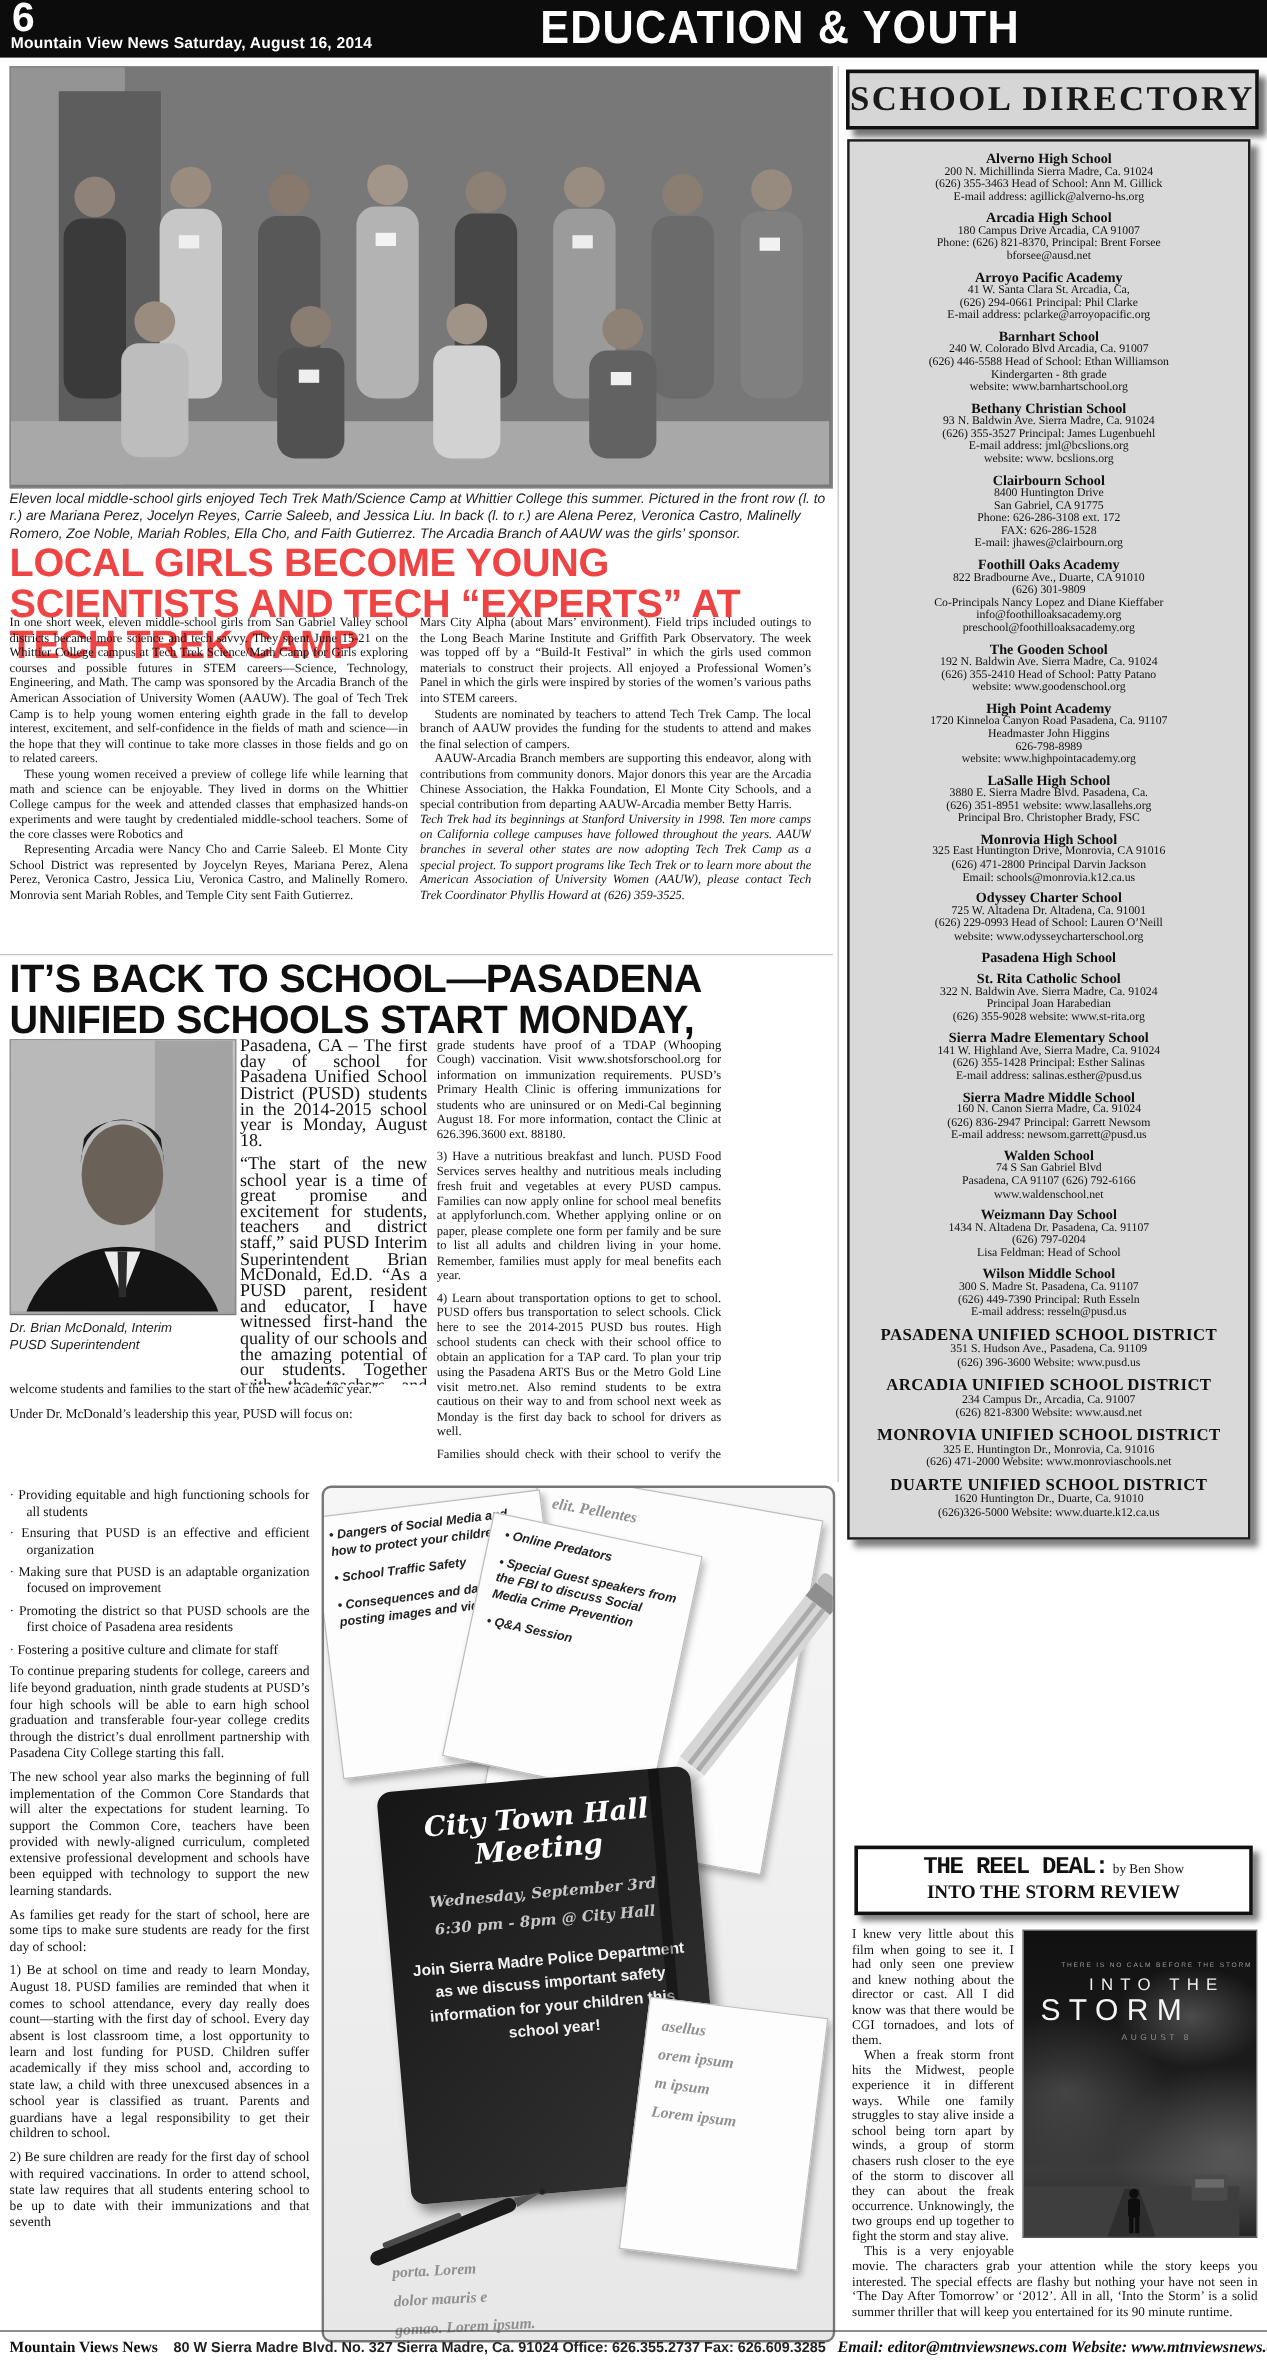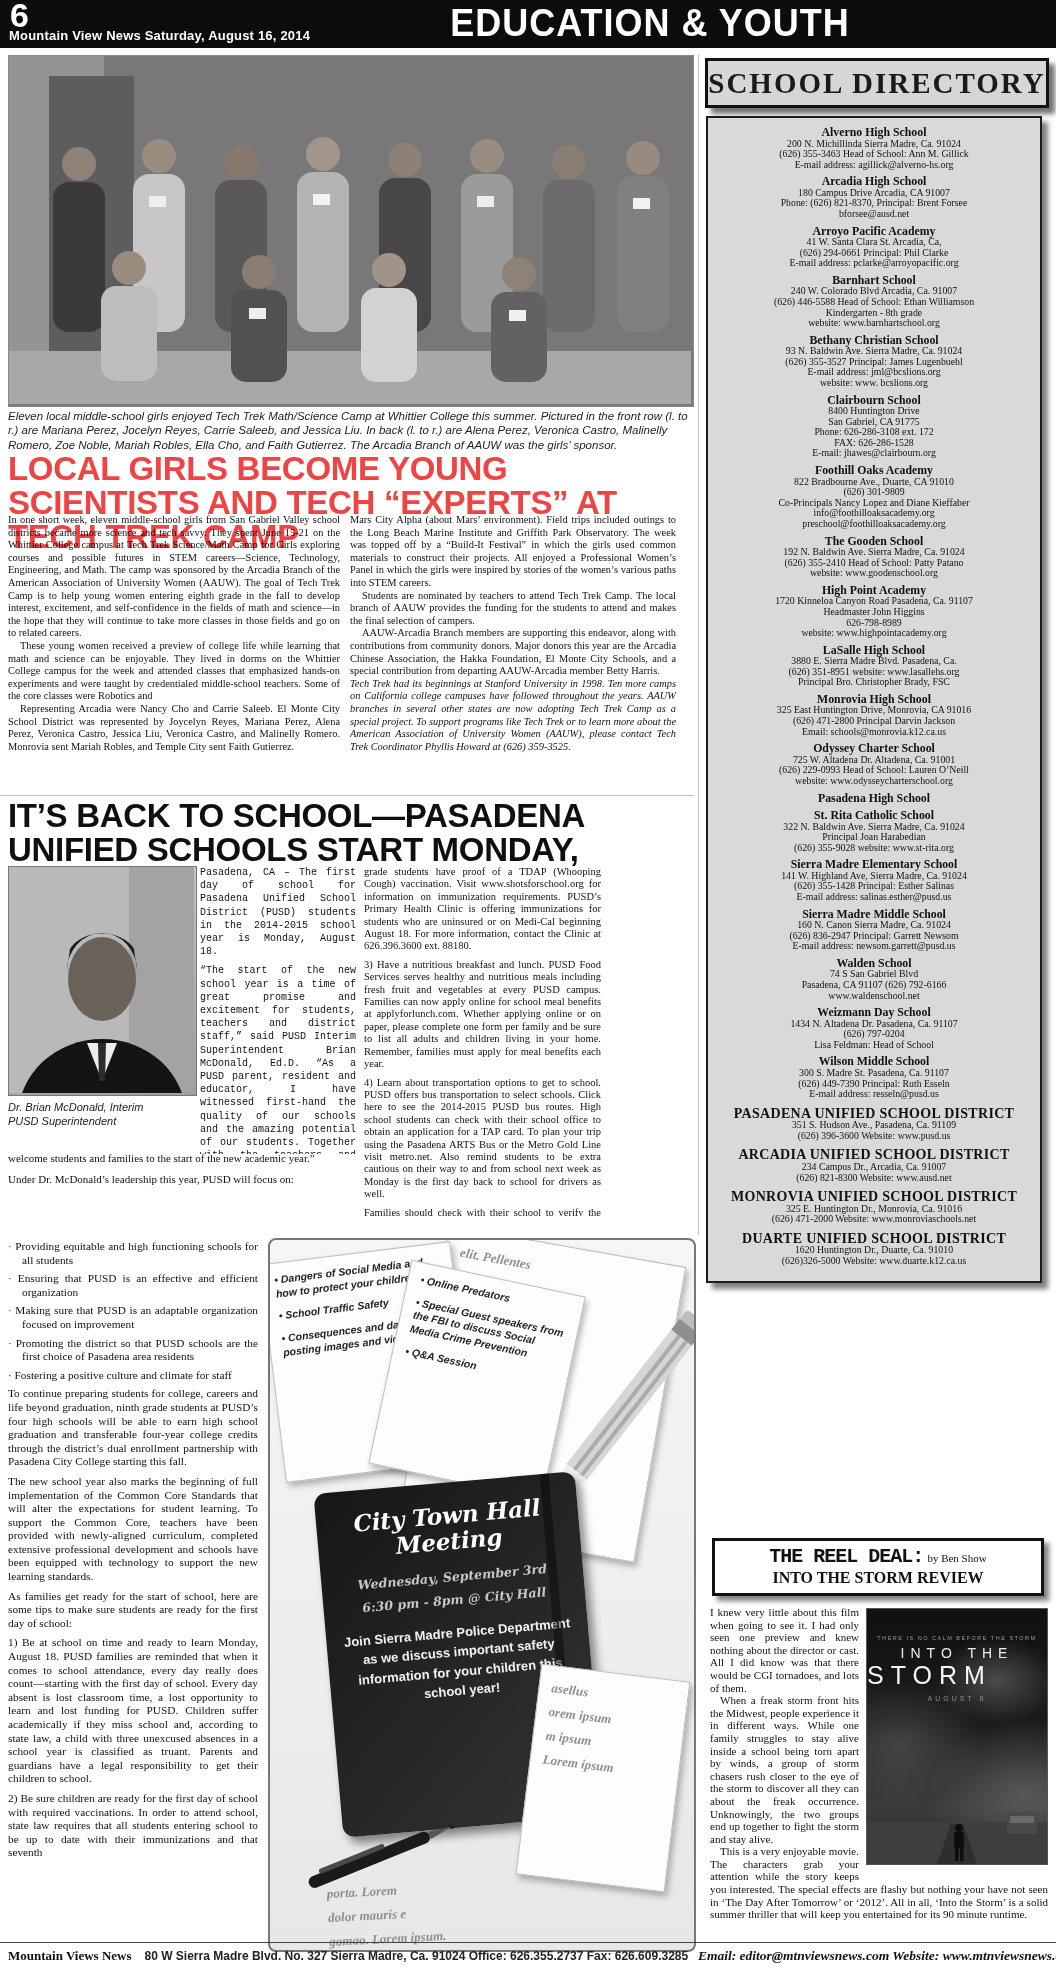--- a/index.html
+++ b/index.html
@@ -33,21 +33,21 @@
   .a1col p.it{font-style:italic;}
 
   
   .h2{position:absolute;left:8px;top:799px;width:690px;
       font:bold 33px "Liberation Sans",sans-serif;line-height:1.04;letter-spacing:-.3px;color:#0f0f0f;}
   .photo2{position:absolute;left:8px;top:866px;width:187px;height:228px;border:1px solid #777;
           background:linear-gradient(160deg,#cfcfcf,#9e9e9e);}
   .caption2{position:absolute;left:8px;top:1100px;width:160px;
             font:italic 11px "Liberation Sans",sans-serif;line-height:1.3;color:#1d1d1d;}
   .a2mid{position:absolute;left:200px;top:866px;width:156px;height:288px;overflow:hidden;
-         font-size:10px;line-height:13.2px;text-align:justify;font-family:Liberation Mono, monospace;}
+         font-size:15px;line-height:13.2px;text-align:justify;}
   .a2right{position:absolute;left:364px;top:866px;width:237px;height:350px;overflow:hidden;
            font-size:10.5px;line-height:12.4px;text-align:justify;}
   .a2mid p,.a2right p{margin:0 0 6px 0;}
   .a2wide{position:absolute;left:8px;top:1152px;width:348px;font-size:11px;line-height:13.2px;}
   .a2wide p{margin:0 0 8px 0;}
   .a2narrow{position:absolute;left:8px;top:1240px;width:250px;height:702px;overflow:hidden;
             font-size:11.3px;line-height:13.6px;text-align:justify;}
   .a2narrow p{margin:0 0 6px 0;}
   .a2narrow p.bullet{padding-left:14px;text-indent:-14px;margin:0 0 5px 0;}
 
@@ -101,21 +101,21 @@
   .reel-body{position:absolute;left:710px;top:1606px;width:338px;height:338px;overflow:hidden;
              font-size:11px;line-height:12.6px;text-align:justify;}
   .reel-body p{margin:0;}
   .reel-body p + p{text-indent:10px;}
   .poster{float:right;width:180px;height:255px;margin:2px 0 6px 7px;border:1px solid #555;
           position:relative;overflow:hidden;
           background:
             radial-gradient(90px 60px at 72% 28%, rgba(210,210,210,.28), transparent 70%),
             radial-gradient(120px 90px at 18% 52%, rgba(185,185,185,.22), transparent 70%),
             radial-gradient(150px 110px at 88% 72%, rgba(160,160,160,.30), transparent 65%),
-            linear-gradient(180deg,#101010 0%,#1c1c1c 45%,#3c3c3c 78%,#262626 100%);}
+            linear-gradient(180deg,#101010 0%,#1c1c1c 45%,#3c3c3c 78%,#262626 100%); padding-left: 14px;}
   .po-tag{position:absolute;top:26px;width:100%;text-align:center;
           font:5.5px "Liberation Sans",sans-serif;letter-spacing:1.5px;color:#9a9a9a;}
   .po-t1{position:absolute;top:36px;width:100%;text-align:center;
          font:14px "Liberation Sans",sans-serif;letter-spacing:6px;color:#ededed;}
   .po-t2{position:absolute;top:52px;width:100%;text-align:left;
          font:25px "Liberation Sans",sans-serif;letter-spacing:7px;color:#f5f5f5;}
   .po-date{position:absolute;top:86px;width:100%;text-align:center;
            font:7px "Liberation Sans",sans-serif;letter-spacing:3px;color:#8d8d8d;}
   .po-scene{position:absolute;bottom:0;left:0;}
 

